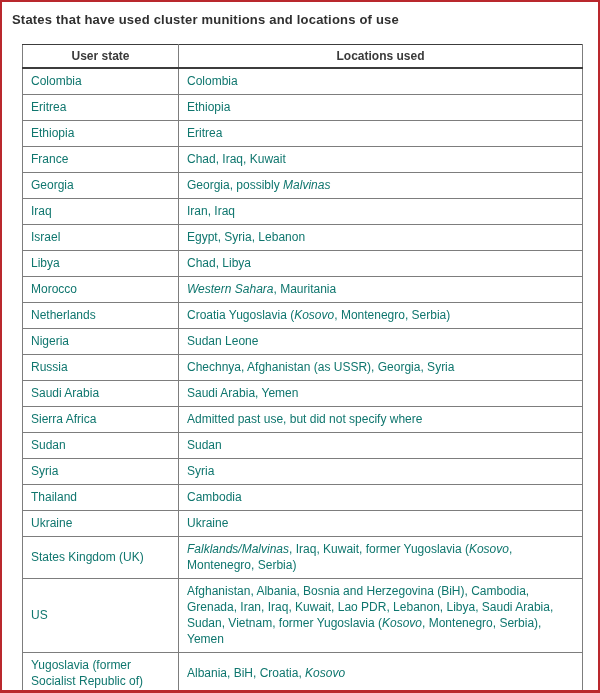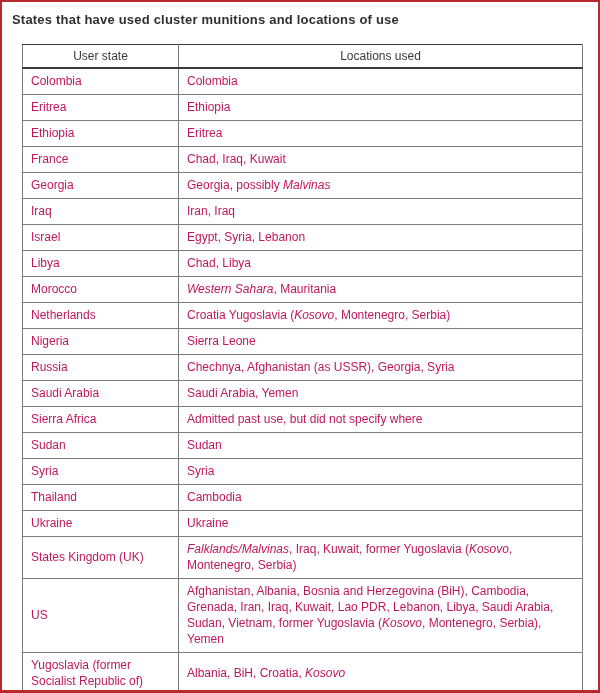--- a/index.html
+++ b/index.html
@@ -33,27 +33,27 @@
     border: 1px solid #7d7d7d;
     font-size: 12px;
     line-height: 16px;
     vertical-align: middle;
     word-wrap: break-word;
   }
   table.munitions-table th {
     border-top: 1px solid #3c3c3c;
     border-bottom: 2px solid #3c3c3c;
     padding: 3px 8px;
-    font-weight: normal;
+    font-weight: bold;
     color: #3a3a3a;
   }
   table.munitions-table td {
     padding: 4px 8px 5px 8px;
     text-align: left;
-    color: #be185d;
+    color: #0f766e;
   }
   table.munitions-table col.col-state { width: 156px; }
   table.munitions-table col.col-locations { width: 404px; }
   i { font-style: italic; }
 </style>
 </head>
 <body>
 
 <div class="page-title">States that have used cluster munitions and locations of use</div>
 
@@ -104,21 +104,21 @@
       <tr>
         <td>Morocco</td>
         <td><i>Western Sahara</i><span>, Mauritania</span></td>
       </tr>
       <tr>
         <td>Netherlands</td>
         <td><span>Croatia Yugoslavia (</span><i>Kosovo</i><span>, Montenegro, Serbia)</span></td>
       </tr>
       <tr>
         <td>Nigeria</td>
-        <td><span>Sierra Leone</span></td>
+        <td><span>Sudan Leone</span></td>
       </tr>
       <tr>
         <td>Russia</td>
         <td><span>Chechnya, Afghanistan (as USSR), Georgia, Syria</span></td>
       </tr>
       <tr>
         <td>Saudi Arabia</td>
         <td><span>Saudi Arabia, Yemen</span></td>
       </tr>
       <tr>

